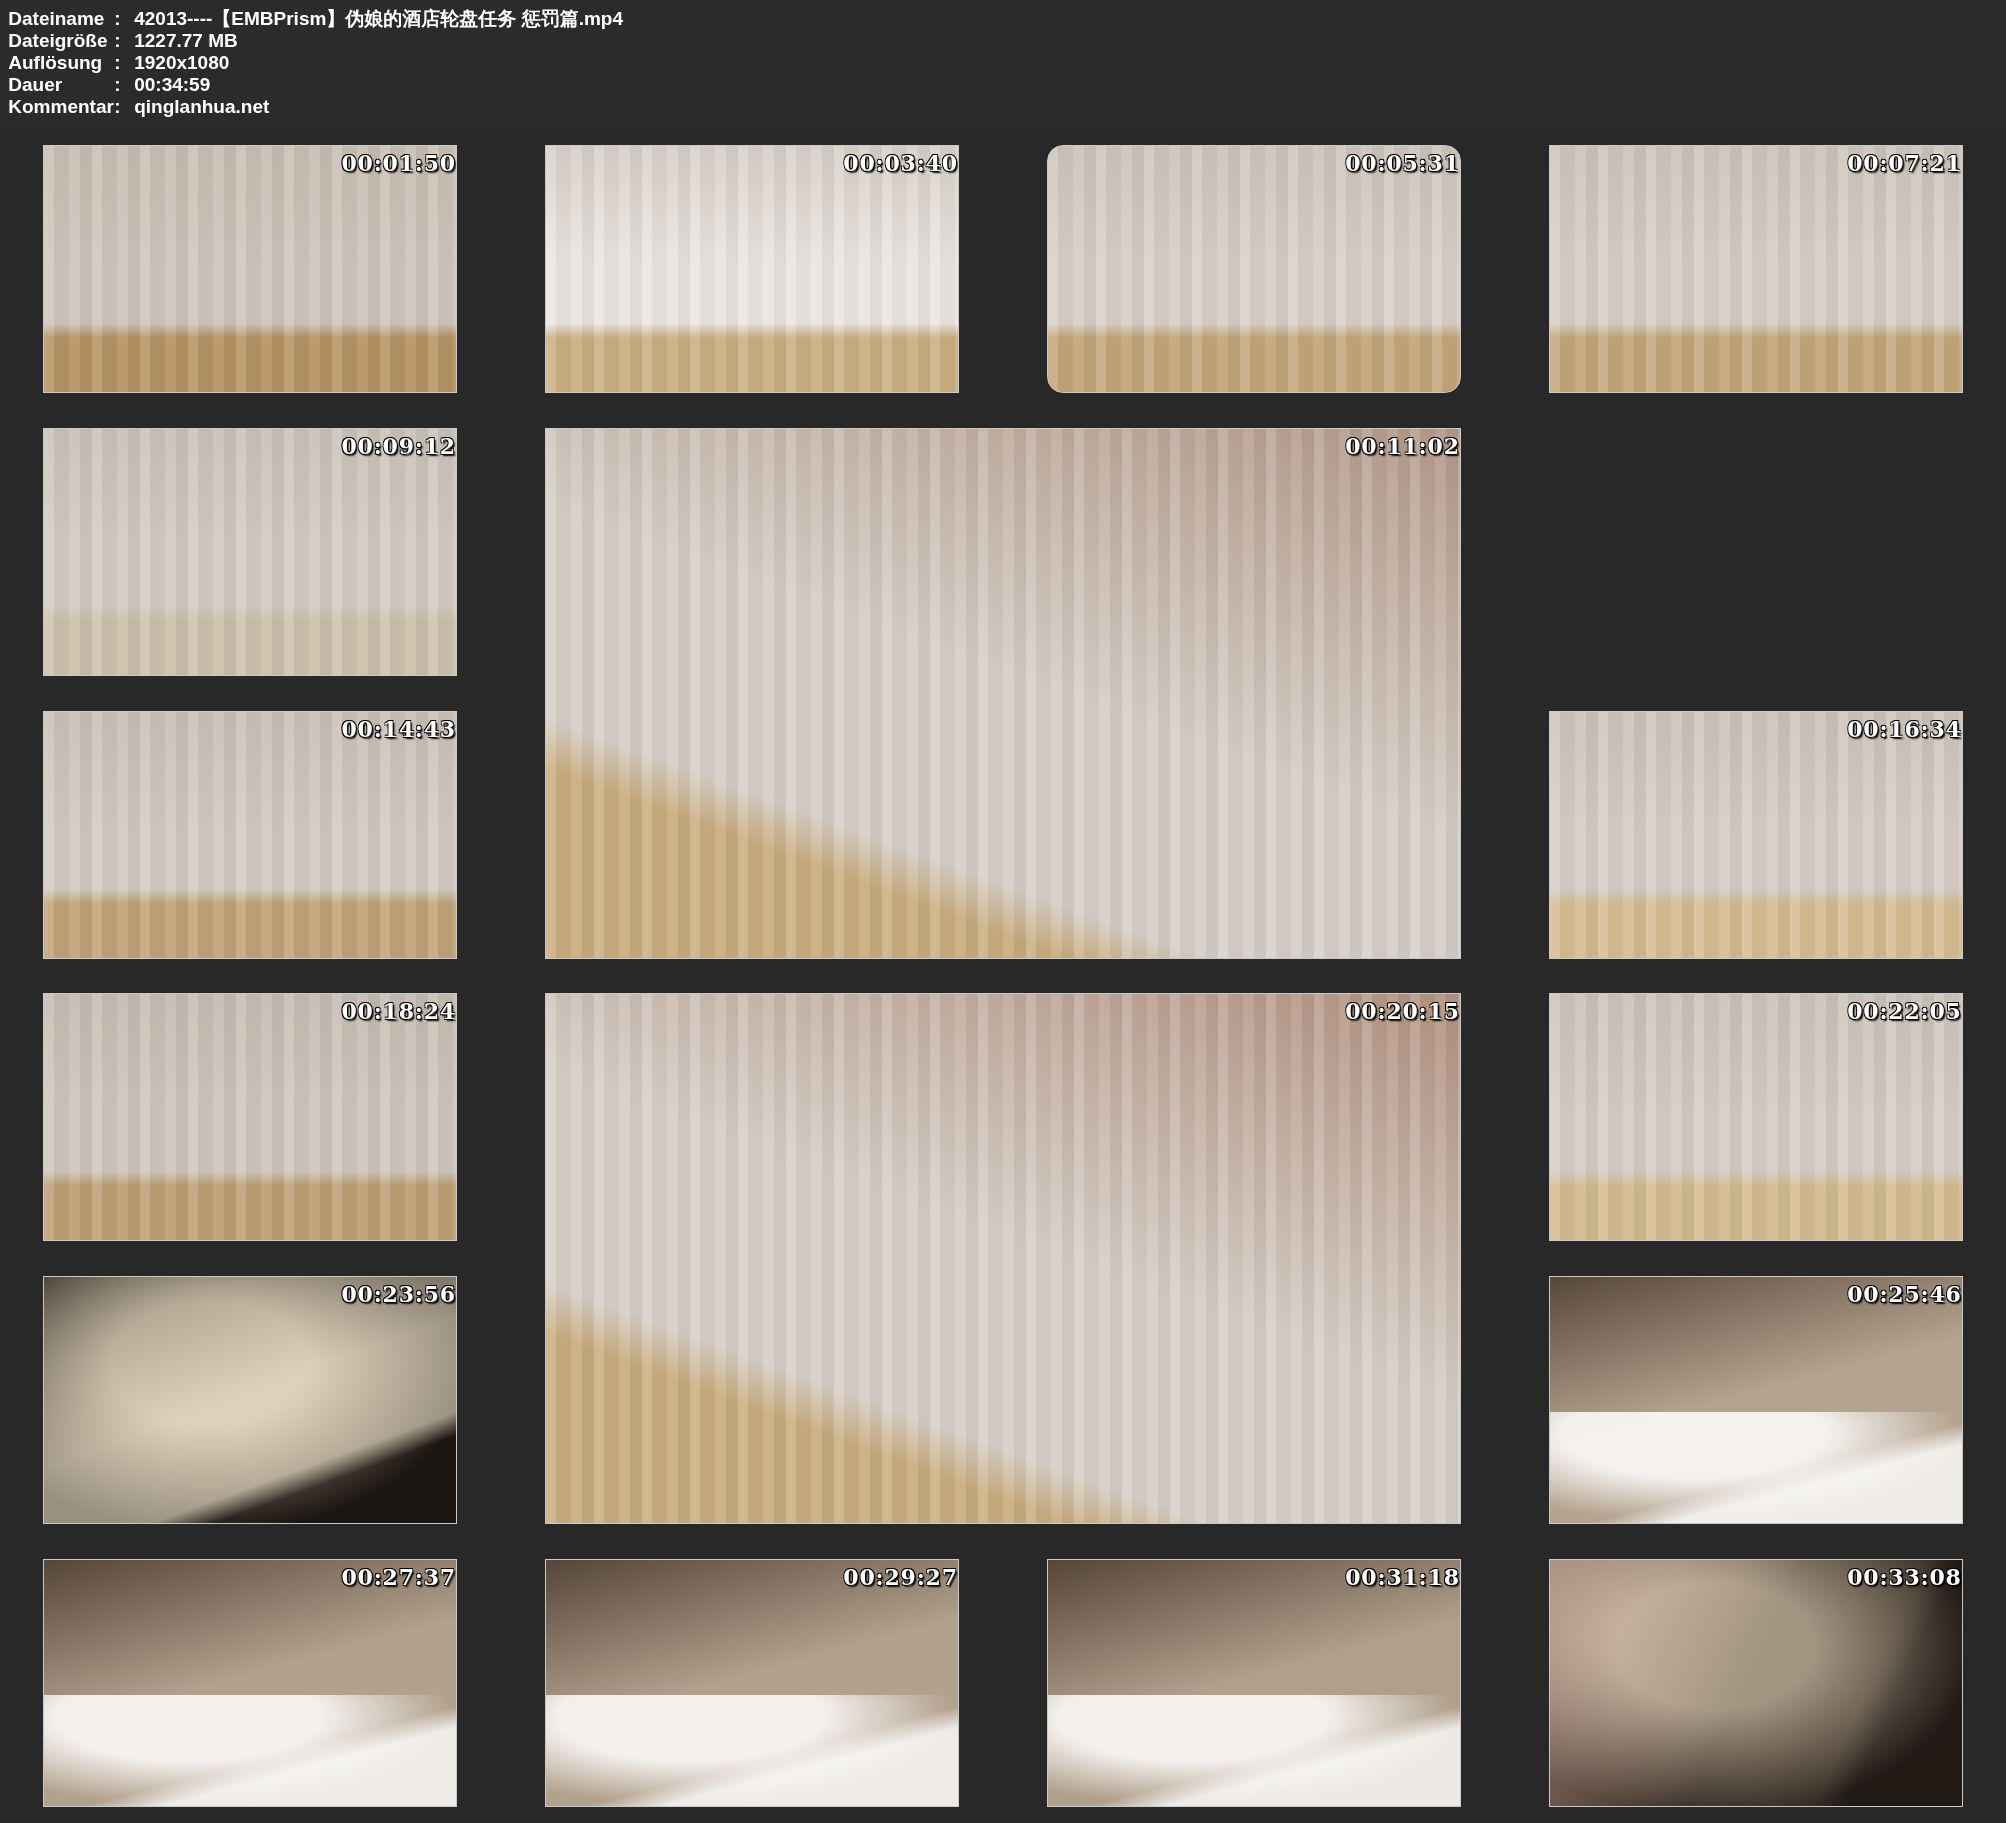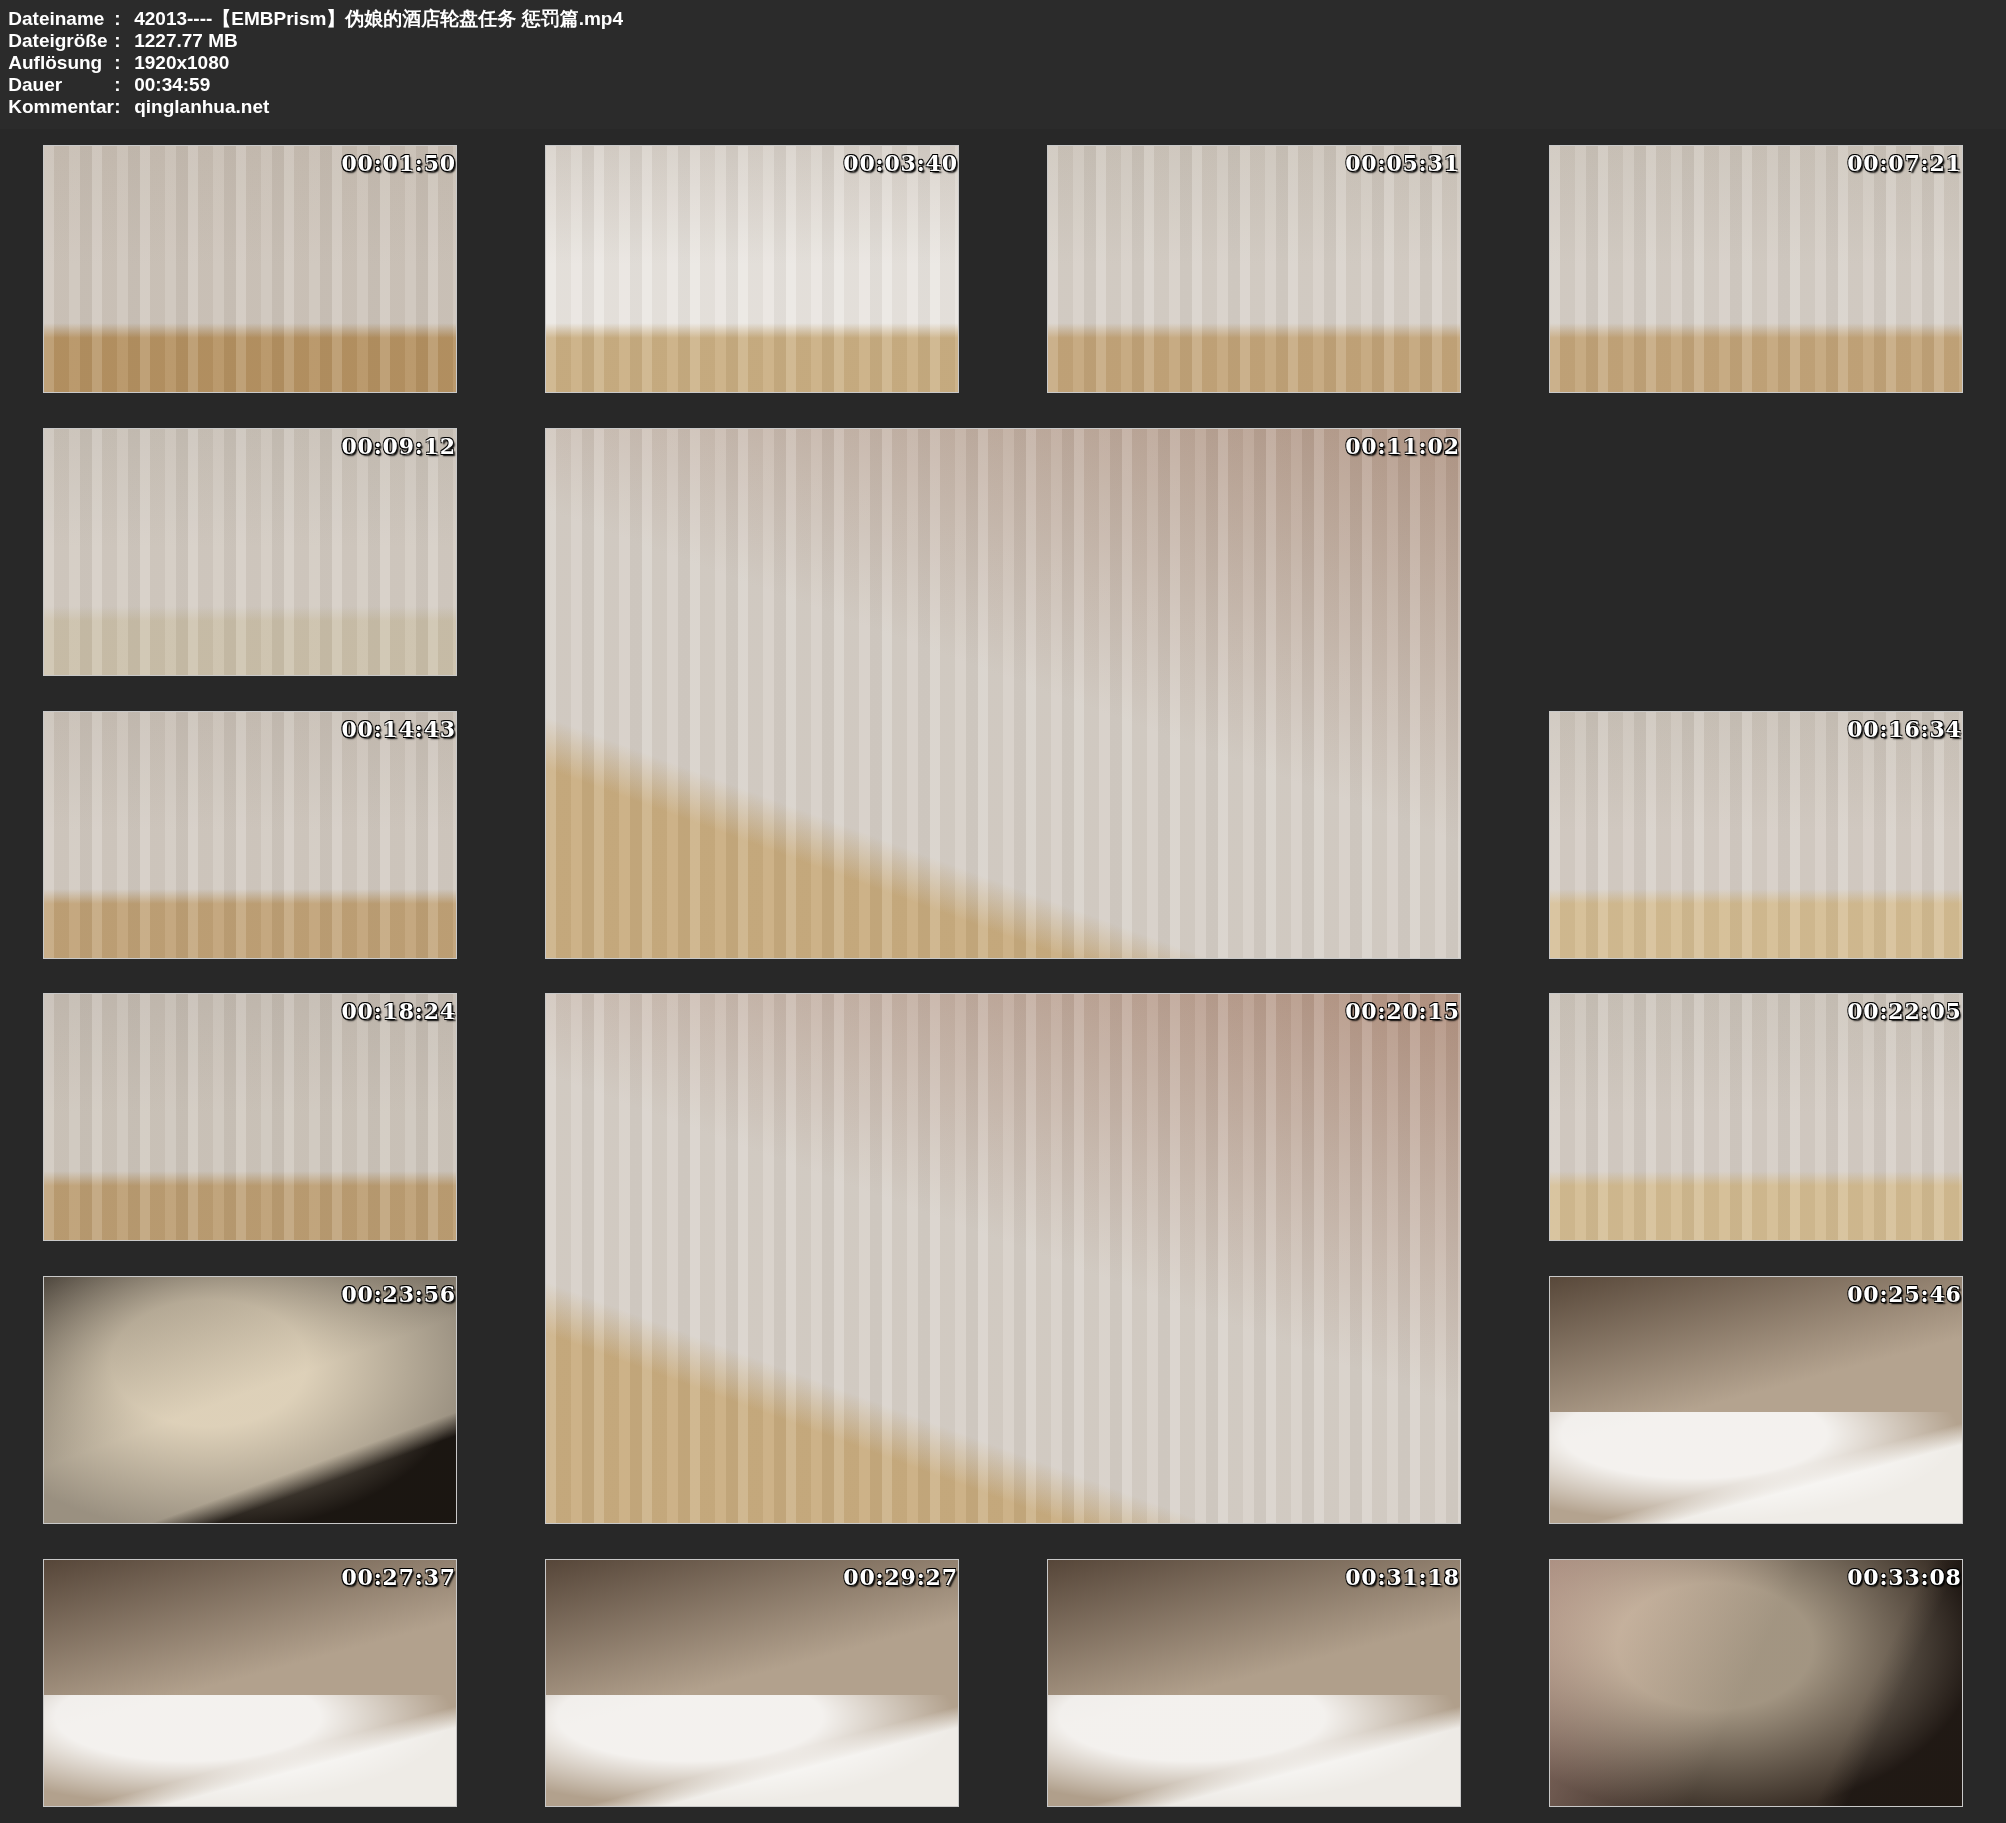--- a/index.html
+++ b/index.html
@@ -105,21 +105,21 @@
   </div>
 </div>
 
 <div class="grid">
   <figure class="thumb room p1" style="background: linear-gradient(rgb(198, 188, 177) 0%, rgb(205, 196, 186) 48%, rgb(205, 196, 186) 72%, rgb(180, 144, 95) 78%, rgb(180, 144, 95) 100%);">
       <span class="ts">00:01:50</span>
     </figure>
   <figure class="thumb room p2" style="background: linear-gradient(rgb(214, 207, 199) 0%, rgb(233, 229, 224) 48%, rgb(233, 229, 224) 72%, rgb(201, 173, 128) 78%, rgb(201, 173, 128) 100%);">
       <span class="ts">00:03:40</span>
     </figure>
-  <figure class="thumb room p3" style="background: linear-gradient(rgb(203, 195, 185) 0%, rgb(214, 207, 199) 48%, rgb(214, 207, 199) 72%, rgb(194, 163, 119) 78%, rgb(194, 163, 119) 100%);">
+  <figure class="thumb room p3" style="background: linear-gradient(rgb(203, 195, 185) 0%, rgb(214, 207, 199) 48%, rgb(214, 207, 199) 72%, rgb(194, 163, 119) 78%, rgb(194, 163, 119) 100%); border-radius: 16px;">
       <span class="ts">00:05:31</span>
     </figure>
   <figure class="thumb room p4" style="background: linear-gradient(rgb(203, 195, 185) 0%, rgb(213, 206, 198) 48%, rgb(213, 206, 198) 72%, rgb(194, 163, 119) 78%, rgb(194, 163, 119) 100%);">
       <span class="ts">00:07:21</span>
     </figure>
 
   <figure class="thumb room p5" style="background: linear-gradient(rgb(200, 192, 182) 0%, rgb(210, 202, 193) 48%, rgb(210, 202, 193) 72%, rgb(202, 191, 169) 78%, rgb(202, 191, 169) 100%);">
       <span class="ts">00:09:12</span>
     </figure>
   <figure class="thumb room p6" style="background: linear-gradient(200deg, rgb(178, 151, 134) 0%, rgb(213, 206, 198) 48%, rgb(213, 206, 198) 72%, rgb(200, 171, 125) 78%, rgb(200, 171, 125) 100%);">

